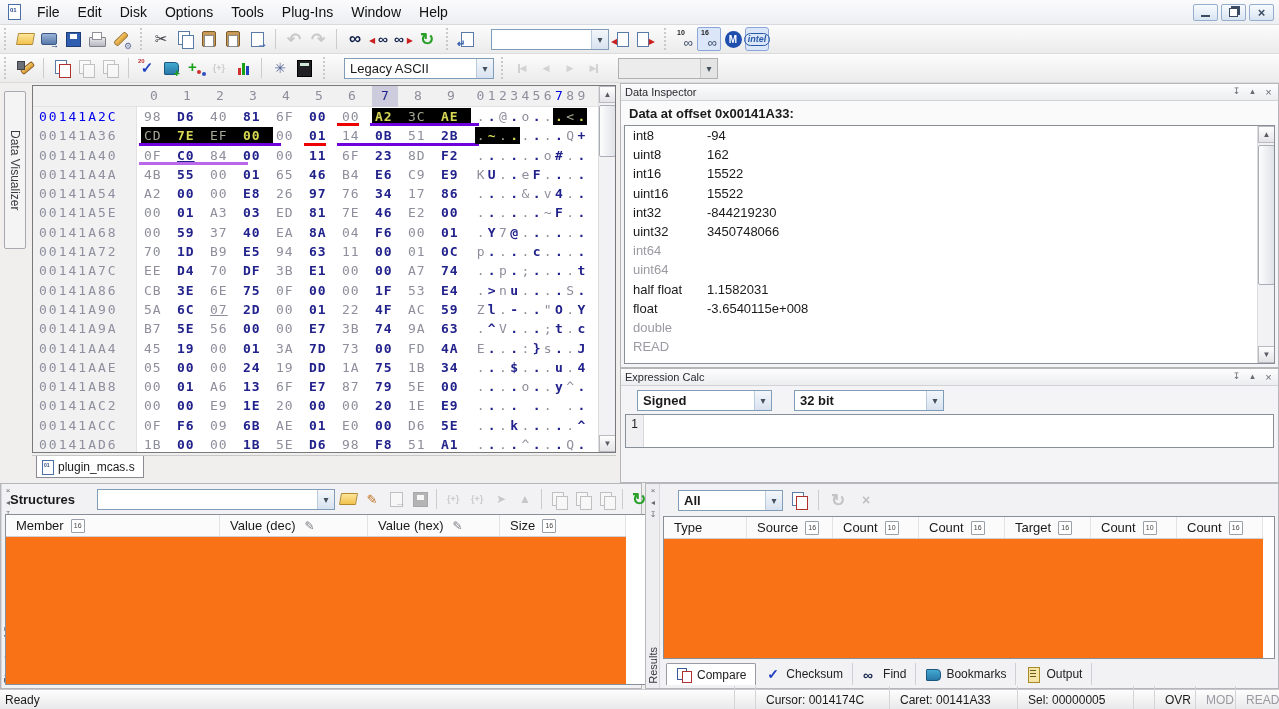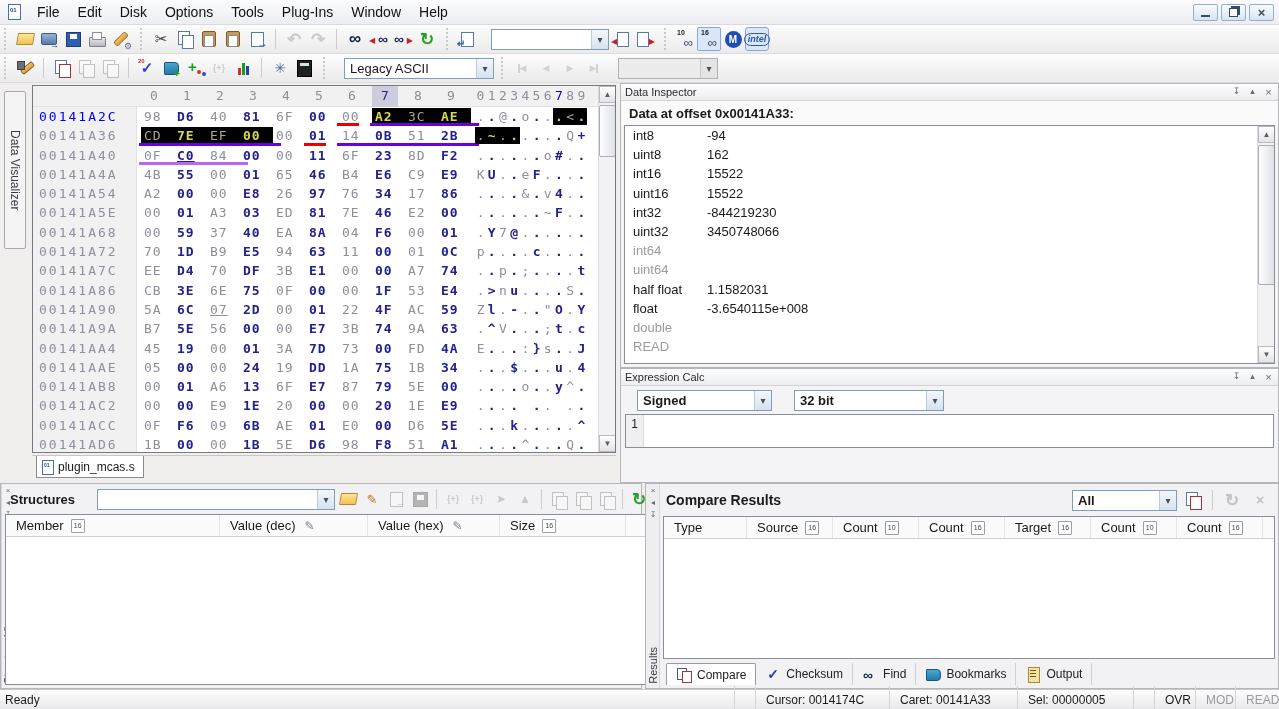--- a/index.html
+++ b/index.html
@@ -204,21 +204,21 @@
   #compare-panel { left:645px; width:634px; }
   .side-strip { width:14px; background:#eeeef0; border-right:1px solid #d8d8dc; position:relative; }
   .side-strip .sicons { position:absolute; top:2px; left:0; width:14px; display:flex; flex-direction:column; align-items:center;
     gap:3px; color:#6a6a72; font-size:8px; }
   .side-label { position:absolute; bottom:4px; left:0; width:14px; display:flex; justify-content:center; }
   .side-label span { writing-mode:vertical-rl; transform:rotate(180deg); font-size:11px; color:#3a3a40; }
   .dock-main { flex:1; display:flex; flex-direction:column; position:relative; }
   #struct-toolbar { height:30px; display:flex; align-items:center; padding:2px 4px; gap:2px; }
   #struct-title { font-weight:bold; font-size:13px; margin:0 8px 0 4px; }
   #struct-toolbar .tbtn { width:22px; height:22px; }
-  .gridbox { flex:1; margin:0 3px 3px 3px; background:#f9a8d4; border:1px solid #898f98; display:flex; flex-direction:column; }
+  .gridbox { flex:1; margin:0 3px 3px 3px; background:#f97316; border:1px solid #898f98; display:flex; flex-direction:row; }
   .gridhead { height:22px; display:flex; border-bottom:1px solid #cfcfd4; background:#fbfbfc; }
   .gcell { display:flex; align-items:center; padding-left:10px; border-right:1px solid #e4e4e8; font-size:13px; }
   .sorticon { width:14px; height:14px; border:1px solid #9aa0a8; background:#fff; margin-left:7px;
     display:flex; align-items:center; justify-content:center; font-size:7px; color:#444; border-radius:1px; }
   .sorticon.pencil { border:none; font-size:12px; color:#7a7a82; background:transparent; }
   .gridbody { flex:1; background:#fff; }
   #cmp-header { height:32px; display:flex; align-items:center; padding:0 6px; gap:4px; }
   #cmp-title { font-weight:bold; font-size:14px; flex:1; }
   #cmp-tabbar { height:26px; display:flex; align-items:flex-start; padding:1px 0 0 6px; background:#f2f2f4; }
   .ctab { height:22px; display:flex; align-items:center; padding:0 9px; font-size:12px; color:#222;
@@ -990,21 +990,20 @@
           <span>×</span>
           <span>◂</span>
           <span>↧</span>
         </span>
         <span class="side-label">
             <span>Results</span>
           </span>
       </div>
       <div class="dock-main">
         <div id="cmp-header">
-          <span id="cmp-title">Compare Results</span>
           <span class="combo bold" style="width:105px">
             <span class="cval">All</span>
             <span class="cbtn"></span>
           </span>
           <span class="tbtn i-cmpcopy"></span>
           <span class="tb-sep"></span>
           <span class="tbtn i-sync disabled"></span>
           <span class="tbtn disabled" style="color:#777;font-weight:bold;font-size:14px">×</span>
         </div>
         <div class="gridbox">

